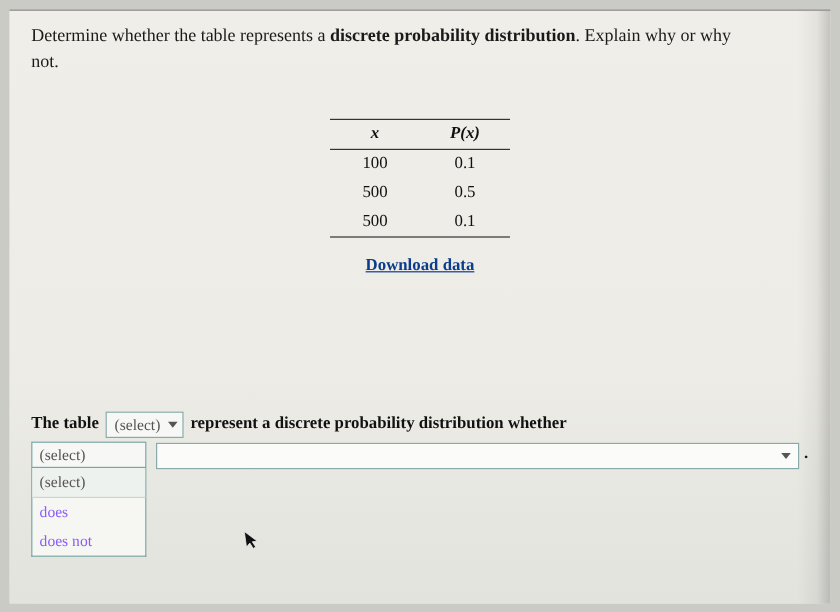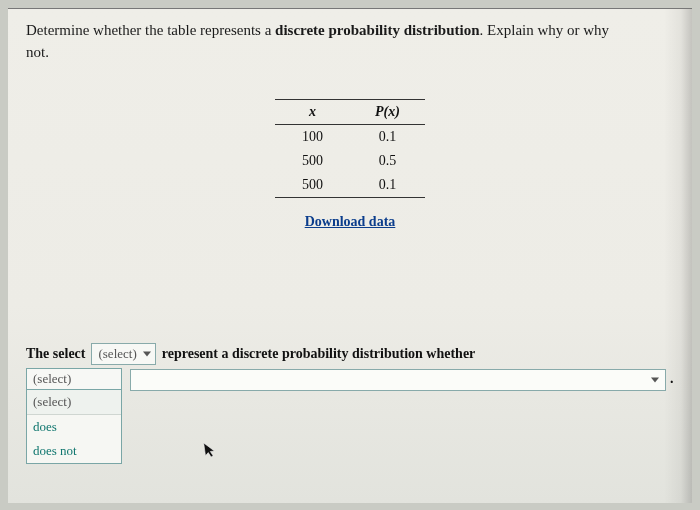--- a/index.html
+++ b/index.html
@@ -139,21 +139,21 @@
   .select-open-list {
     width: 96px;
     border: 1px solid #7aa6a6;
     border-top: none;
     background:#f6f7f3;
     box-sizing:border-box;
   }
   .select-open-list .opt {
     padding: 4px 6px;
     font-size:13px;
-    color:#0f766e;
+    color:#8b5cf6;
     cursor:pointer;
   }
   .select-open-list .opt.header {
     color:#555;
     border-bottom: 1px solid #cfd6d1;
     background:#eef2ee;
   }
 
   
   .cursor {
@@ -201,21 +201,21 @@
       <div class="footrule"></div>
     </div>
 
     <div class="download">
       <a>Download data</a>
     </div>
   </div>
 
   <div class="answer-area">
     <div class="line1">
-      <span class="bold">The select</span>
+      <span class="bold">The table</span>
       <span class="select-closed">
         <span>(select)</span>
         <span class="caret"></span>
       </span>
       <span class="bold">represent a discrete probability distribution whether</span>
     </div>
 
     <div class="select-open-wrap">
       <div class="select-open-head">
         <span>(select)</span>

